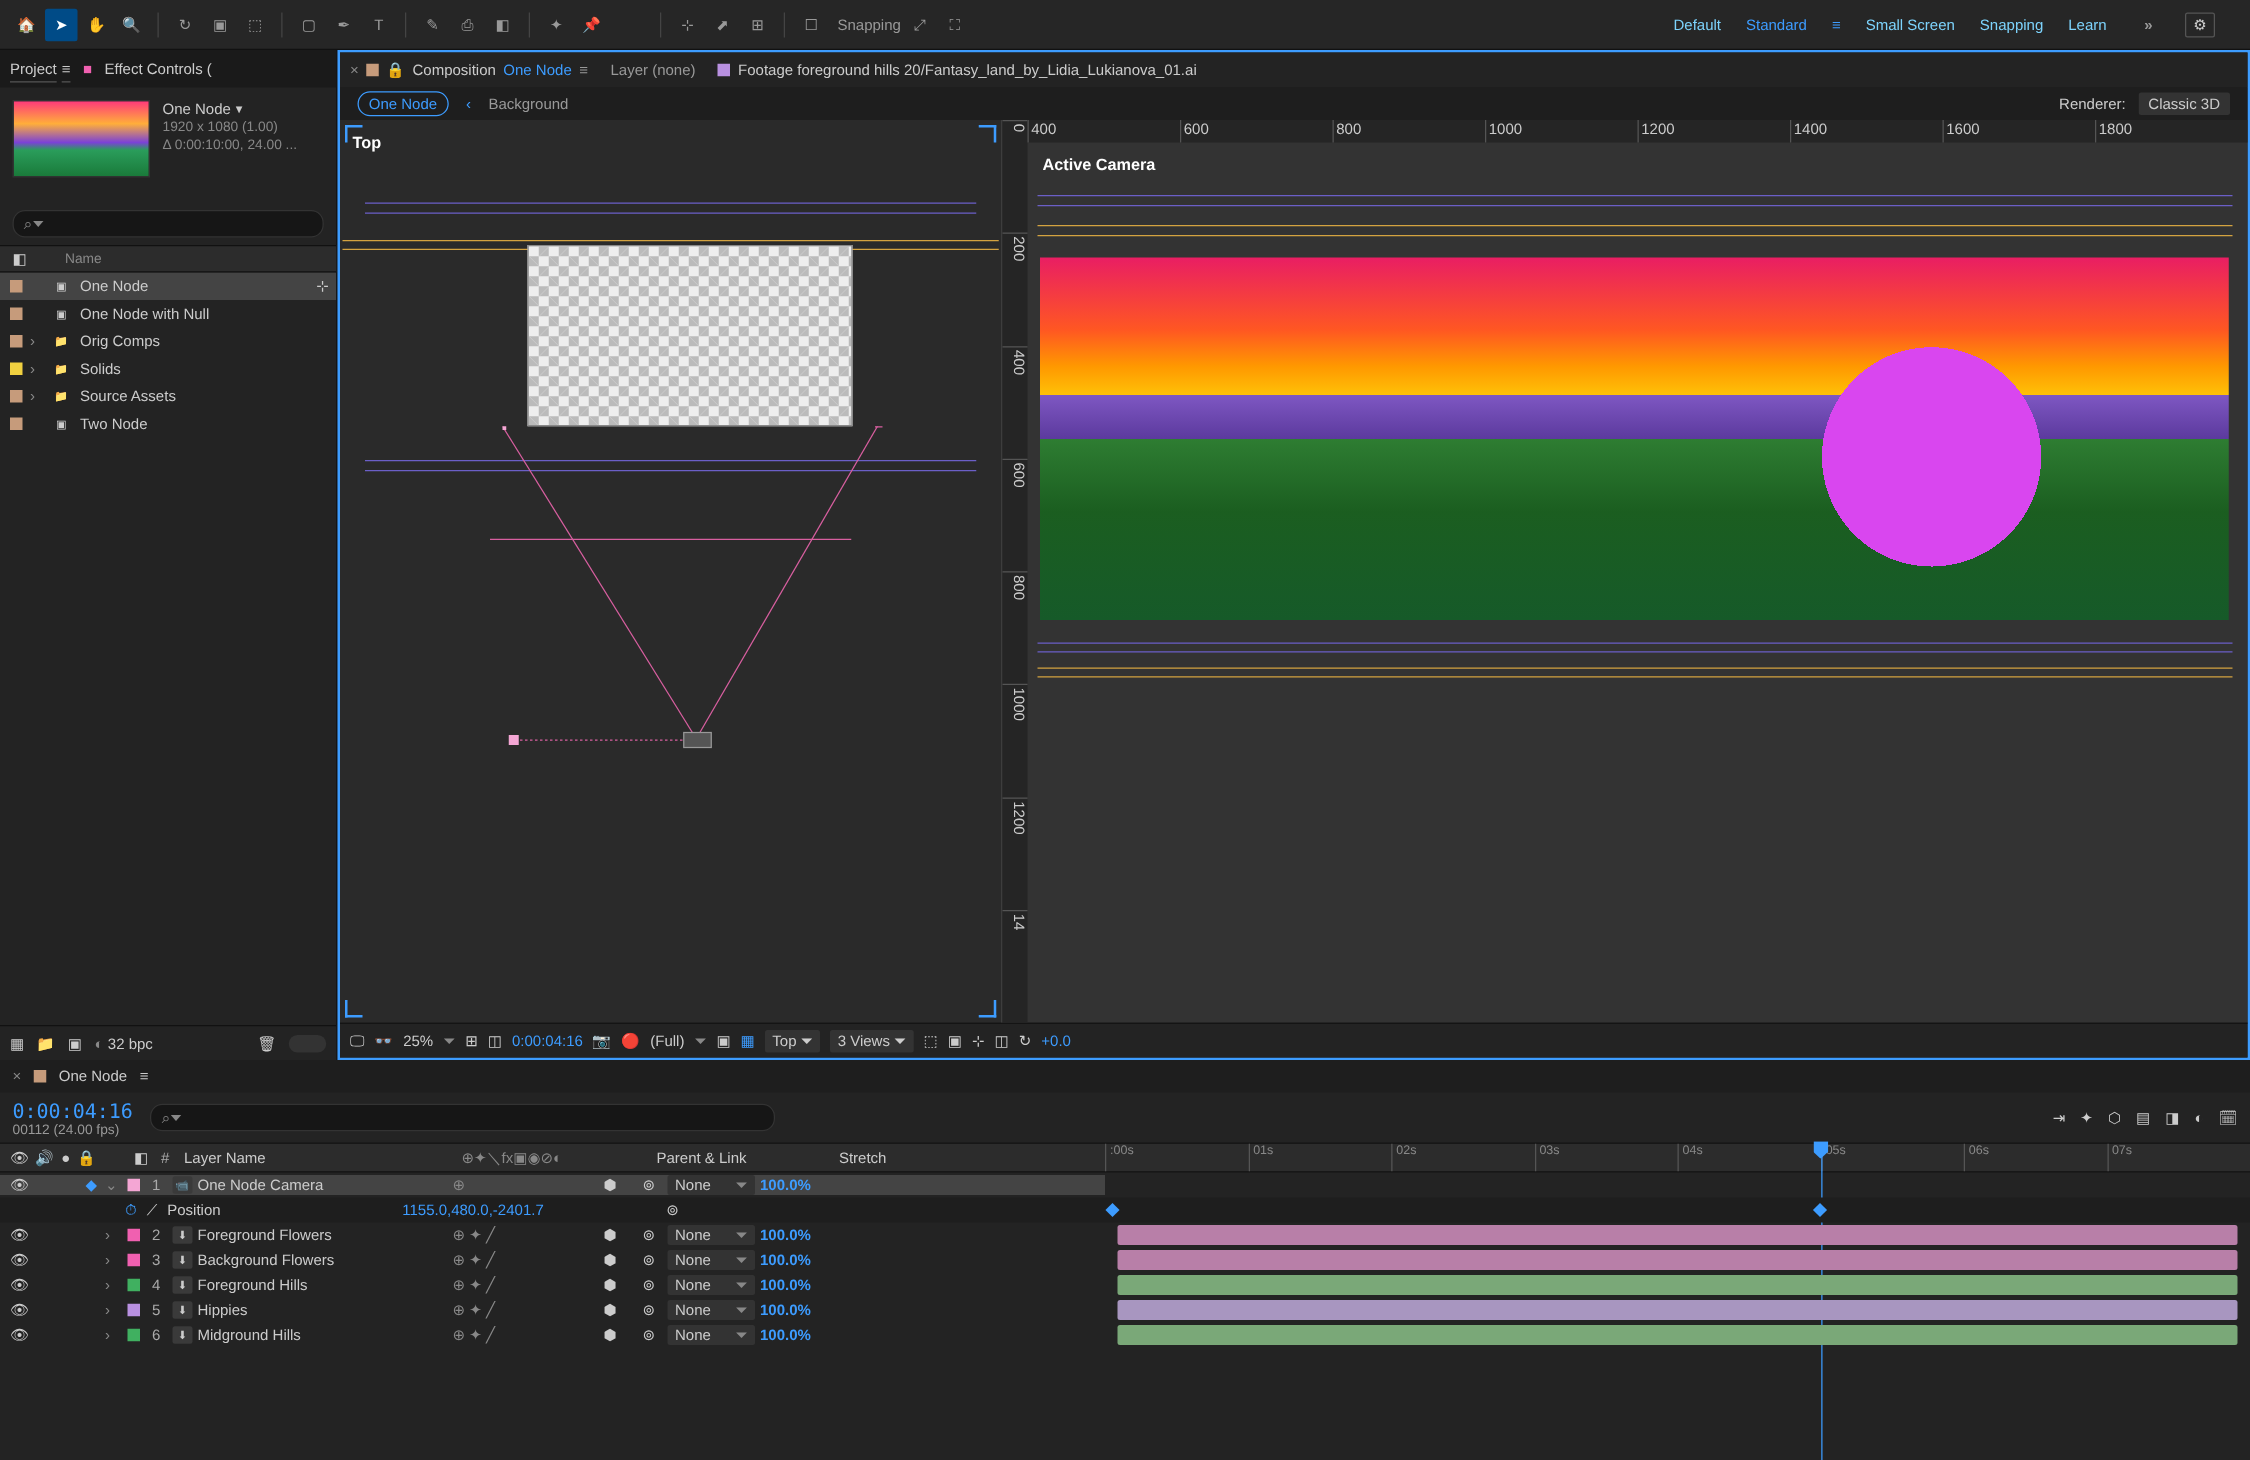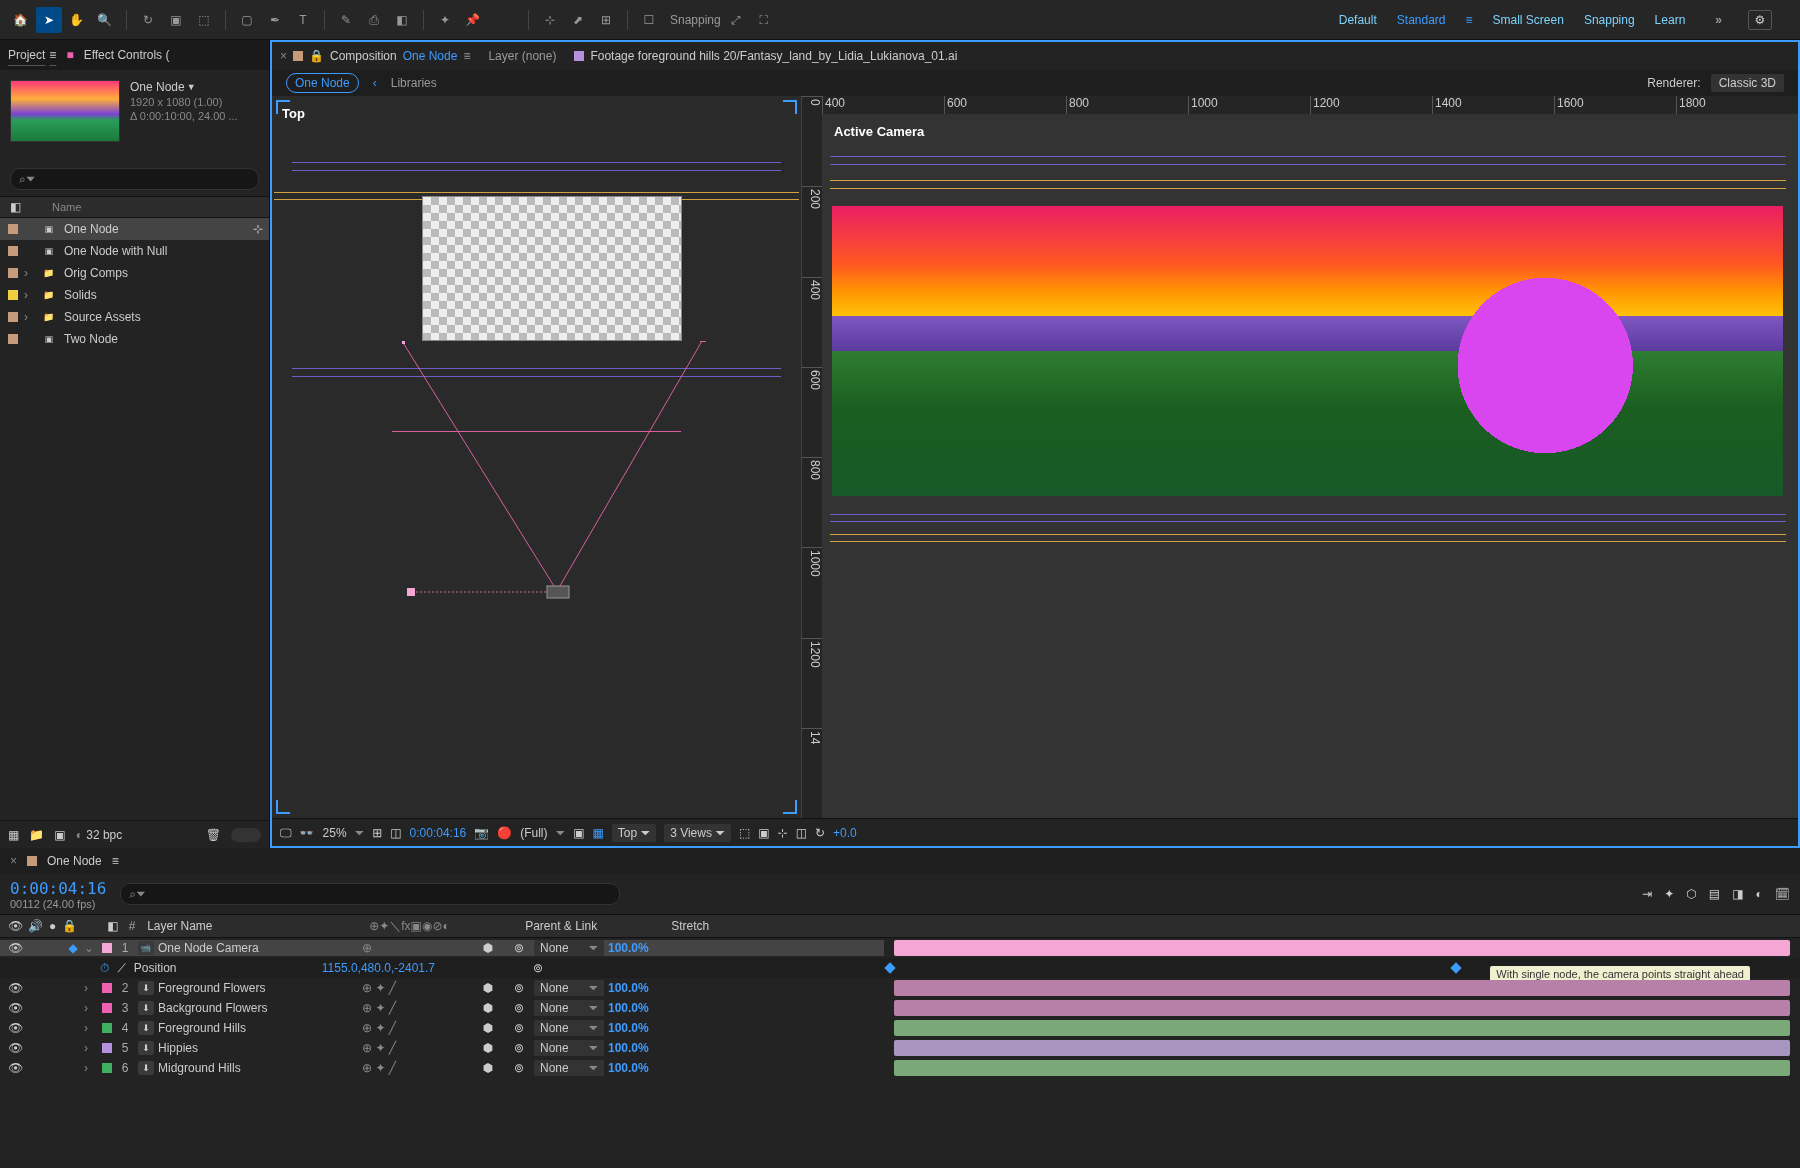--- a/index.html
+++ b/index.html
@@ -244,21 +244,21 @@
       </div>
       <div class="comp-tab">Layer (none)</div>
       <div class="comp-tab">
         <span class="sq" style="background:#b890e0"></span>
         <span>Footage foreground hills 20/Fantasy_land_by_Lidia_Lukianova_01.ai</span>
       </div>
     </div>
     <div class="comp-breadcrumb">
       <span class="bc-active">One Node</span>
       <span style="color:#3d9cff">‹</span>
-      <span class="bc-item">Libraries</span>
+      <span class="bc-item">Background</span>
       <div class="renderer">
         <span>Renderer:</span>
         <span style="background:#333;padding:2px 8px;border-radius:2px">Classic 3D</span>
       </div>
     </div>
     <div class="viewer-area">
       <div class="view-left">
         <div class="corner-bracket cb-tl"></div>
           <div class="corner-bracket cb-tr"></div>
         <div class="corner-bracket cb-bl"></div>
@@ -371,42 +371,51 @@
       <span>🔒</span>
       <span style="width:18px"></span>
       <span style="width:10px">◧</span>
       <span class="layer-num">#</span>
       <span style="flex:0 0 216px">Layer Name</span>
       <span class="switch-col">⊕✦＼fx▣◉⊘◐</span>
       <span style="width:44px"></span>
       <span style="width:140px">Parent &amp; Link</span>
       <span>Stretch</span>
     </div>
+    <div class="tl-right-ruler" id="tl-ruler">
+      <div class="ruler-sec">:00s</div>
+        <div class="ruler-sec">01s</div>
+        <div class="ruler-sec">02s</div>
+        <div class="ruler-sec">03s</div>
+        <div class="ruler-sec">04s</div>
+        <div class="ruler-sec">05s</div>
+        <div class="ruler-sec">06s</div>
+        <div class="ruler-sec">07s</div>
+        <div class="playhead" style="left:62.5%">
+          <div class="playhead-head"></div>
+        </div>
+    </div>
   </div>
   <div id="tl-layers" style="position:relative">
       <div class="tl-layer-row">
         <div class="tl-layer-left selected">
     <span class="eye-col">👁</span>
     <span class="lock-col"></span>
     <span class="eye-col"><span style="color:#3d9cff">◆</span></span>
     <span class="expand-col">⌄</span>
     <span class="sq" style="background:#f4a6d4"></span>
     <span class="layer-num">1</span>
     <span class="layer-icon">📹</span>
     <span class="layer-name">One Node Camera</span>
     <span class="switch-col">⊕ </span>
     <span style="width:44px;text-align:center">⬢</span>
     <span style="width:16px">⊚</span>
     <span class="parent-select">None <span style="float:right;color:#888">⏷</span></span>
     <span class="stretch-col"><span style="color:#3d9cff">100.0%</span></span>
   </div>
-  <div class="layer-bar-area">
-    <div class="layer-bar" style="background:#f4a6d4"></div>
-    <div class="marker">With single node, the camera points straight ahead</div>
-  </div>
       </div>
       <div class="tl-prop-row">
         <div class="tl-prop-left">
       <span style="color:#3d9cff">⏱</span>
       <span>⟋</span>
       <span style="width:180px">Position</span>
       <span style="color:#3d9cff">1155.0,480.0,-2401.7</span>
       <span style="margin-left:90px">⊚</span>
     </div>
     <div class="layer-bar-area">

